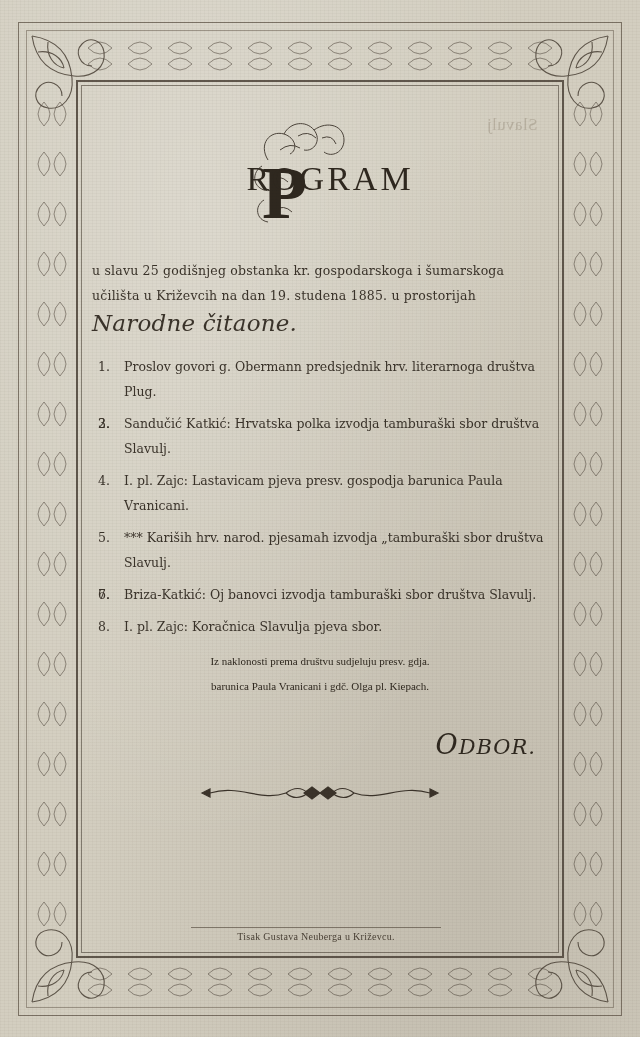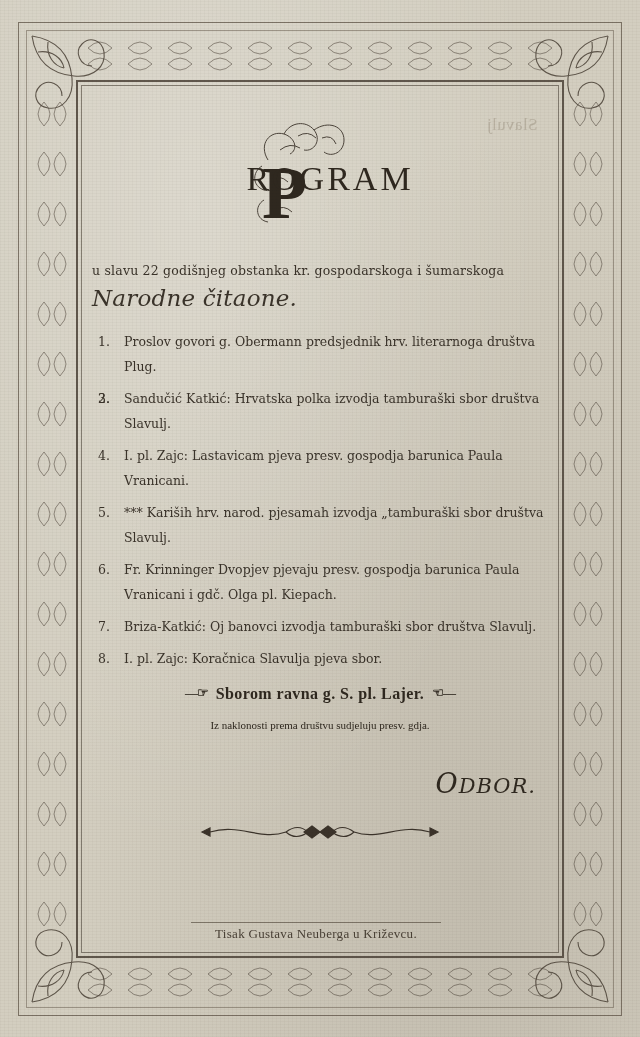--- a/index.html
+++ b/index.html
@@ -220,21 +220,21 @@
     height: 26px;
   }
 
   .imprint {
     position: absolute;
     left: 0;
     right: 8px;
     bottom: 2px;
     text-align: center;
     font-family: "Liberation Serif", serif;
-    font-size: 13px;
+    font-size: 10px;
     color: #4a4136;
     letter-spacing: 0.3px;
   }
   .imprint-rule {
     width: 250px;
     height: 1px;
     background: #5d5346;
     opacity: 0.7;
     margin: 0 auto 3px auto;
   }
@@ -358,21 +358,22 @@
               <path d="M34,96 q10,-6 18,2 M30,66 q10,-6 18,2"></path>
             </g>
 
             <text x="22" y="104" font-family="Liberation Serif, serif" font-size="74" font-weight="bold" fill="#2f281f">P</text>
           </svg>
         </div>
         <span class="title">ROGRAM</span>
       </div>
 
       <div class="intro">
-        <div>u slavu 22 godišnjeg obstanka kr. gospodarskoga i šumarskoga</div>
+        <div>u slavu 25 godišnjeg obstanka kr. gospodarskoga i šumarskoga</div>
+        <div>učilišta u Križevcih na dan 19. studena 1885. u prostorijah</div>
         <div class="big-script" style="font-size:23px; line-height:30px;">Narodne čitaone.</div>
       </div>
 
       <ol class="program">
         <li>
           <span class="num">1.</span>
           <span class="itm">Proslov govori g. Obermann predsjednik hrv. literarnoga društva Plug.</span>
         </li>
         <li>
           <span class="num">2.</span>
@@ -384,38 +385,35 @@
         <li>
           <span class="num">4.</span>
           <span class="itm">I. pl. Zajc: Lastavicam pjeva presv. gospodja barunica Paula Vranicani.</span>
         </li>
         <li>
           <span class="num">5.</span>
           <span class="itm">*** Kariših hrv. narod. pjesamah izvodja „tamburaški sbor društva Slavulj.</span>
         </li>
         <li>
           <span class="num">6.</span>
-          <span class="itm">Fr. Krinninger Dvopjev pjevaju presv. gospodja barunica Paula Vranicani i gdč. Olga pl. Kiepach.</span>
         </li>
         <li>
           <span class="num">7.</span>
           <span class="itm">Briza-Katkić: Oj banovci izvodja tamburaški sbor društva Slavulj.</span>
         </li>
         <li>
           <span class="num">8.</span>
           <span class="itm">I. pl. Zajc: Koračnica Slavulja pjeva sbor.</span>
         </li>
       </ol>
 
-      <div class="conductor">
-        <span class="arrow">—☞</span><span>Sborom ravna g. S. pl. Lajer.</span><span class="arrow">☜—</span>
-      </div>
 
       <div class="closing">
         <div>Iz naklonosti prema društvu sudjeluju presv. gdja.</div>
+        <div>barunica Paula Vranicani i gdč. Olga pl. Kiepach.</div>
       </div>
 
       <div class="signature">
         <span class="cap">O</span><span>DBOR.</span>
       </div>
 
       <div class="flourish">
         <svg width="240" height="22" viewBox="0 0 240 22">
           <g stroke="#3b332a" stroke-width="1.2" fill="none">
             <path d="M10,11 C40,2 60,20 86,11"></path>

